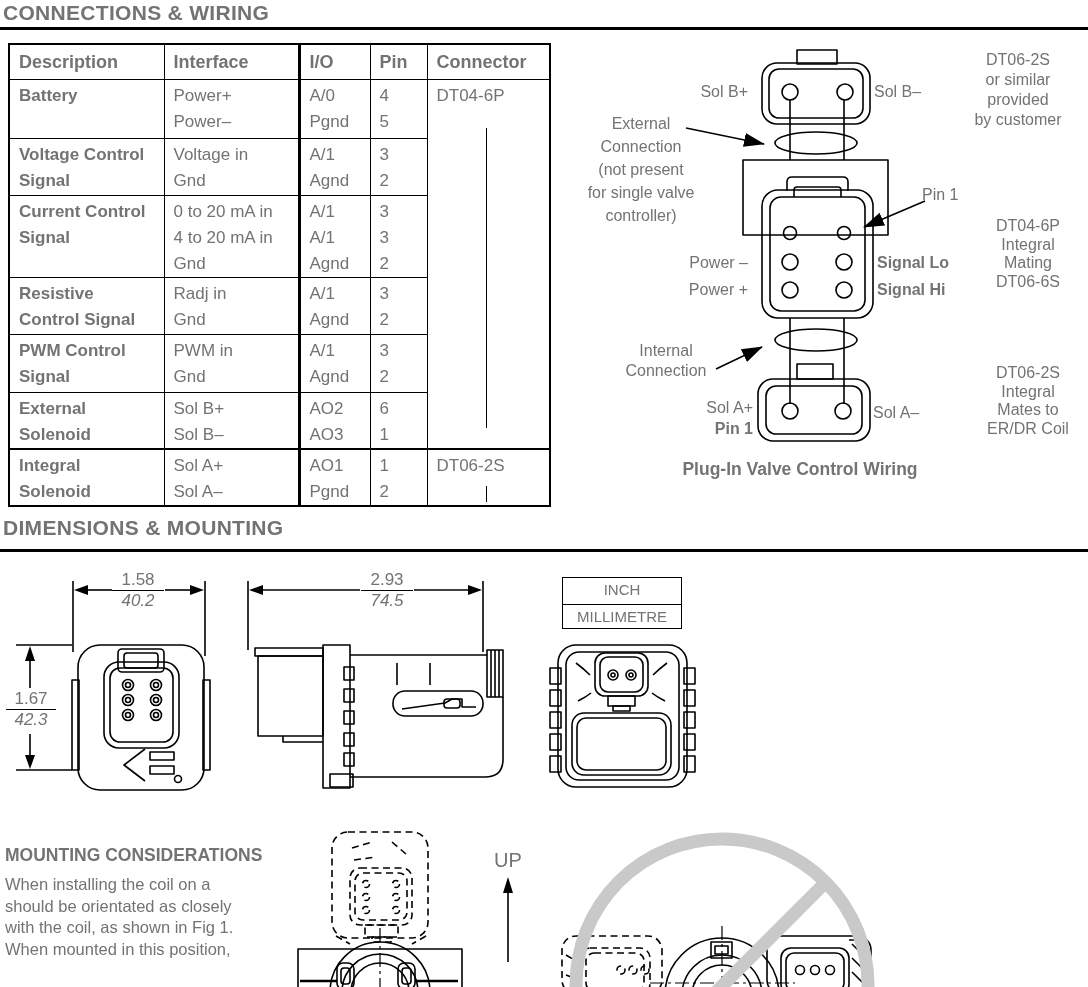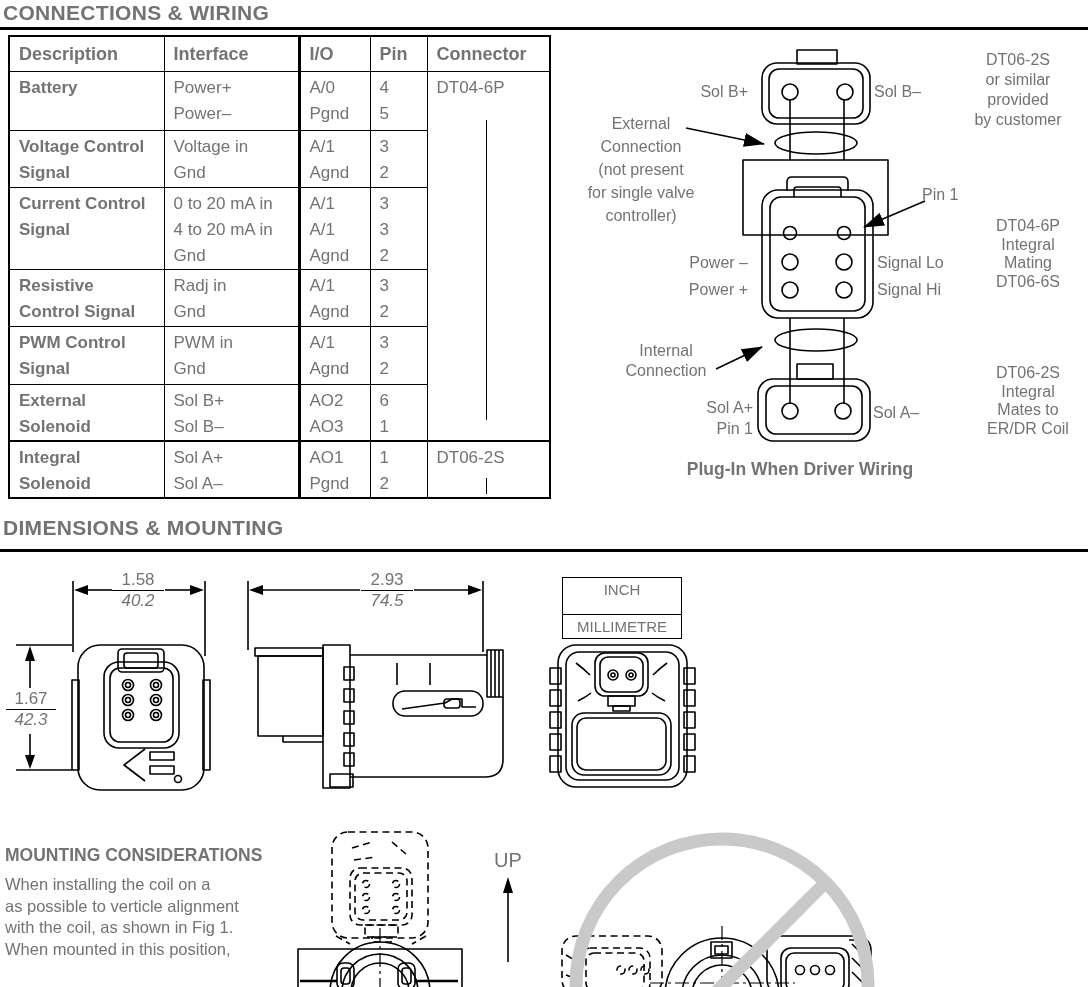--- a/index.html
+++ b/index.html
@@ -8,42 +8,42 @@
   .art{position:absolute;left:0;top:0;z-index:0}
   .ln{fill:none;stroke:#000;stroke-width:1.6;stroke-linejoin:round}
   .dash{stroke-dasharray:7 4.5}
   .cl{stroke-dasharray:14 4 3 4;stroke-width:1.2}
   .fillb{fill:#000;stroke:none}
   .prohibit{fill:none;stroke:#c9c9c9;stroke-width:13}
 
   .sec-title{position:absolute;left:3px;font-weight:bold;font-size:21px;letter-spacing:.3px;white-space:nowrap;z-index:2}
   .rule{position:absolute;left:0;width:1088px;height:3px;background:#000;z-index:2}
 
-  table.pinout{position:absolute;left:8px;top:35px;border-collapse:collapse;table-layout:fixed;
+  table.pinout{position:absolute;left:8px;top:43px;border-collapse:collapse;table-layout:fixed;
                border:2.5px solid #000;z-index:2;background:#fff}
   .pinout td{border:1.5px solid #000;vertical-align:top;padding:3px 4px 0 9px;font-size:17px;line-height:26px}
   .pinout tr.hdr td{font-size:18px;font-weight:bold;padding-top:4px}
   .pinout td.b{font-weight:bold}
   .pinout td.io-col{border-left:3px solid #000}
   .pinout tr.last td{border-top:2.5px solid #000}
   .pinout td.conn{position:relative}
   .vline{position:absolute;left:58px;width:1.6px;background:#000}
 
   .lbl{position:absolute;font-size:16px;line-height:19px;white-space:nowrap;z-index:2}
   .lbl.r{text-align:right}
-  .b{font-weight:normal}
+  .b{font-weight:bold}
   .note{position:absolute;text-align:center;font-size:16px;z-index:2}
   .caption{position:absolute;left:660px;top:459px;width:280px;text-align:center;font-weight:bold;font-size:17.5px;z-index:2}
 
   .frac{position:absolute;text-align:center;font-size:17px;line-height:18px;z-index:2;background:#fff}
   .frac .top{border-bottom:1.6px solid #000;padding:0 3px 1px}
   .frac .bot{font-style:italic;padding-top:1px}
 
   .units{position:absolute;left:562px;top:577px;width:118px;border:1.6px solid #000;text-align:center;font-size:15px;z-index:2;background:#fff}
-  .units .u-top{padding:3px 4px 16px;border-bottom:1.6px solid #000}
+  .units .u-top{padding:3px 4px 6px;border-bottom:1.6px solid #000}
   .units .u-bot{padding:3px 4px}
 
   .mount-title{position:absolute;left:5px;top:845px;font-size:17.5px;font-weight:bold;z-index:2}
   .mount-para{position:absolute;left:5px;top:874px;font-size:16.5px;line-height:21.6px;z-index:2}
   .up-label{position:absolute;left:494px;top:849px;font-size:20px;z-index:2}
 </style>
 </head>
 <body>
 
 <div class="page">
@@ -477,21 +477,21 @@
   <div class="lbl r b" style="left:653px;top:419px;width:100px">Pin 1</div>
   <div class="lbl" style="left:873px;top:403px">Sol A–</div>
 
   <div class="note" style="left:958px;top:364px;width:140px;line-height:18.5px">
     <div>DT06-2S</div>
     <div>Integral</div>
     <div>Mates to</div>
     <div>ER/DR Coil</div>
   </div>
 
-  <div class="caption">Plug-In When Driver Wiring</div>
+  <div class="caption">Plug-In Valve Control Wiring</div>
 
   <div class="frac" style="left:112px;top:571px;width:52px">
     <div class="top">1.58</div>
     <div class="bot">40.2</div>
   </div>
   <div class="frac" style="left:361px;top:571px;width:52px">
     <div class="top">2.93</div>
     <div class="bot">74.5</div>
   </div>
   <div class="frac" style="left:6px;top:690px;width:50px">
@@ -500,20 +500,20 @@
   </div>
 
   <div class="units">
     <div class="u-top">INCH</div>
     <div class="u-bot">MILLIMETRE</div>
   </div>
 
   <div class="mount-title">MOUNTING CONSIDERATIONS</div>
   <div class="mount-para">
     <div>When installing the coil on a</div>
-    <div>as possible to verticle alignment</div>
+    <div>should be orientated as closely</div>
     <div>with the coil, as shown in Fig 1.</div>
     <div>When mounted in this position,</div>
   </div>
 
   <div class="up-label">UP</div>
 
 </div>
 
 </body></html>

